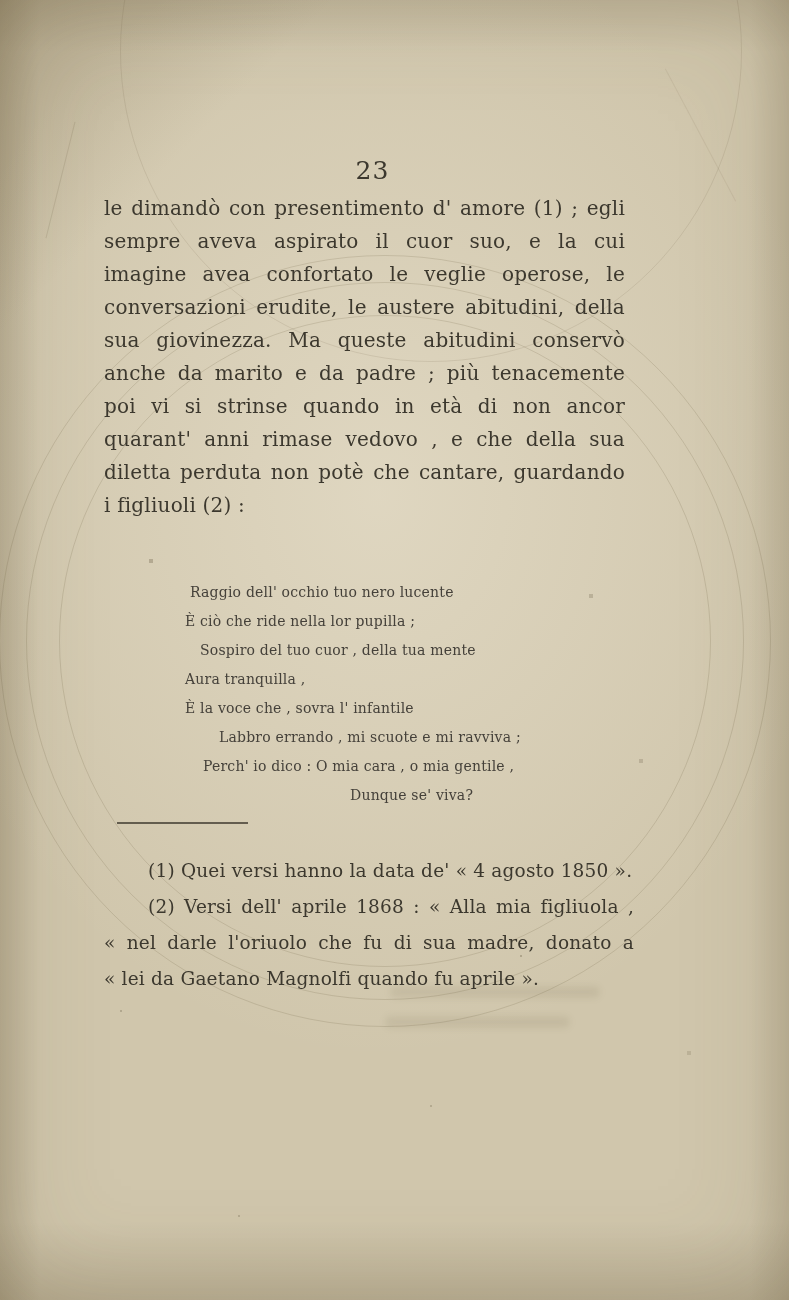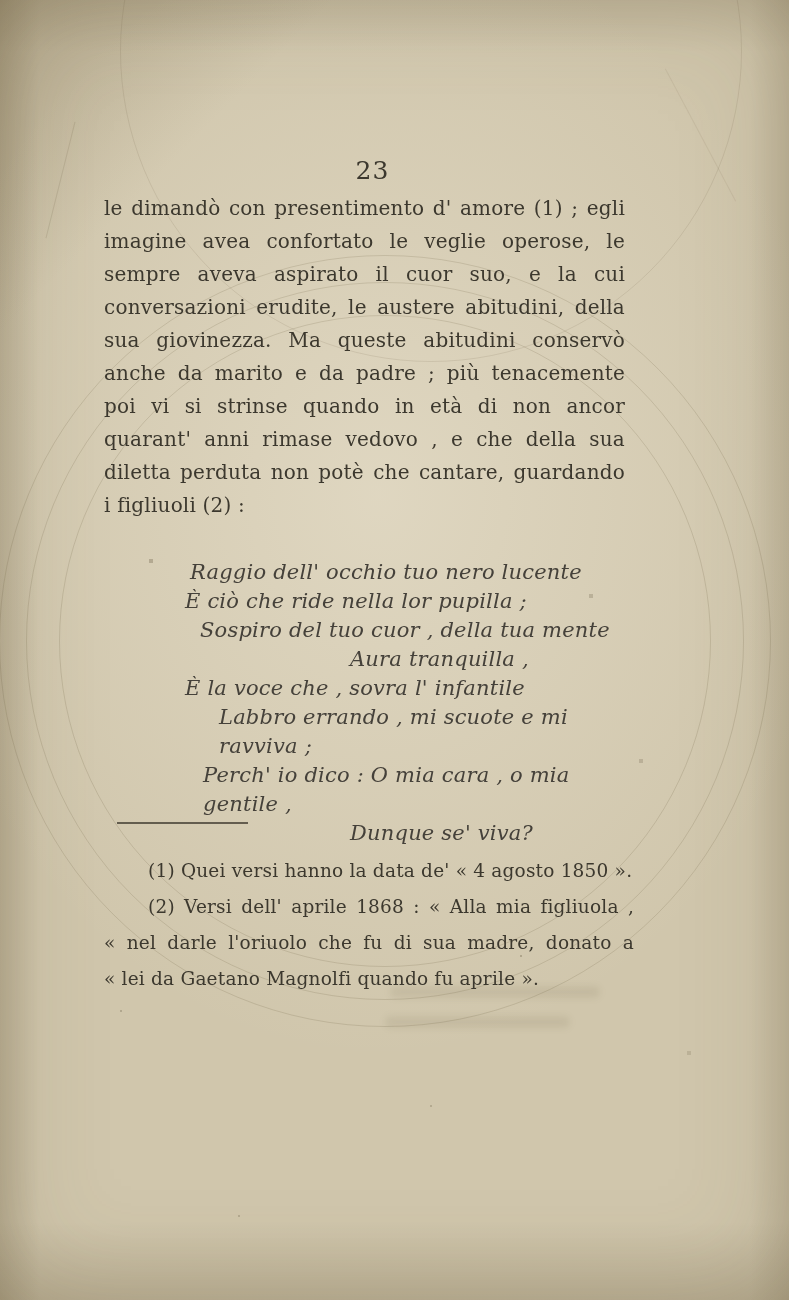--- a/index.html
+++ b/index.html
@@ -86,26 +86,25 @@
     left: 104px; top: 192px; width: 521px;
     font-size: 20px;
     line-height: 33px;
     letter-spacing: 0.2px;
   }
   .line { text-align: justify; }
   .jl   { text-align-last: justify; }
 
   .poem {
     position: absolute;
-    left: 185px; top: 558px; width: 430px;
-    font-size: 21px;
+    left: 185px; top: 578px; width: 430px;
+    font-size: 14px;
     line-height: 29px;
     letter-spacing: 0.2px;
     color: #45413a;
-    font-style: italic;
   }
 
   .fn-rule {
     position: absolute;
     left: 117px; top: 822px; width: 131px; height: 2px;
     background: rgba(62,56,45,0.75);
   }
 
   .footnotes {
     position: absolute;
@@ -128,36 +127,36 @@
   <div class="crease crease-1"></div>
   <div class="crease crease-2"></div>
   <div class="specks"></div>
   <div class="ghost ghost-1"></div>
   <div class="ghost ghost-2"></div>
 
   <div class="page-number">23</div>
 
   <div class="body-text">
     <div class="line jl">le dimandò con presentimento d' amore (1) ; egli</div>
+    <div class="line jl">sempre aveva aspirato il cuor suo, e la cui</div>
     <div class="line jl">imagine avea confortato le veglie operose, le</div>
-    <div class="line jl">sempre aveva aspirato il cuor suo, e la cui</div>
     <div class="line jl">conversazioni erudite, le austere abitudini, della</div>
     <div class="line jl">sua giovinezza. Ma queste abitudini conservò</div>
     <div class="line jl">anche da marito e da padre ; più tenacemente</div>
     <div class="line jl">poi vi si strinse quando in età di non ancor</div>
     <div class="line jl">quarant' anni rimase vedovo , e che della sua</div>
     <div class="line jl">diletta perduta non potè che cantare, guardando</div>
     <div class="line">i figliuoli (2) :</div>
   </div>
 
   <div class="poem">
     <div style="margin-left:5px">Raggio dell' occhio tuo nero lucente</div>
     <div style="margin-left:0">È ciò che ride nella lor pupilla ;</div>
     <div style="margin-left:15px">Sospiro del tuo cuor , della tua mente</div>
-    <div style="margin-left:165px">Aura tranquilla ,</div>
+    <div style="">Aura tranquilla ,</div>
     <div style="margin-left:0">È la voce che , sovra l' infantile</div>
     <div style="margin-left:34px">Labbro errando , mi scuote e mi ravviva ;</div>
     <div style="margin-left:18px">Perch' io dico : O mia cara , o mia gentile ,</div>
     <div style="margin-left:165px">Dunque se' viva?</div>
   </div>
 
   <div class="fn-rule"></div>
 
   <div class="footnotes">
     <div class="line fn-indent">(1) Quei versi hanno la data de' « 4 agosto 1850 ».</div>

